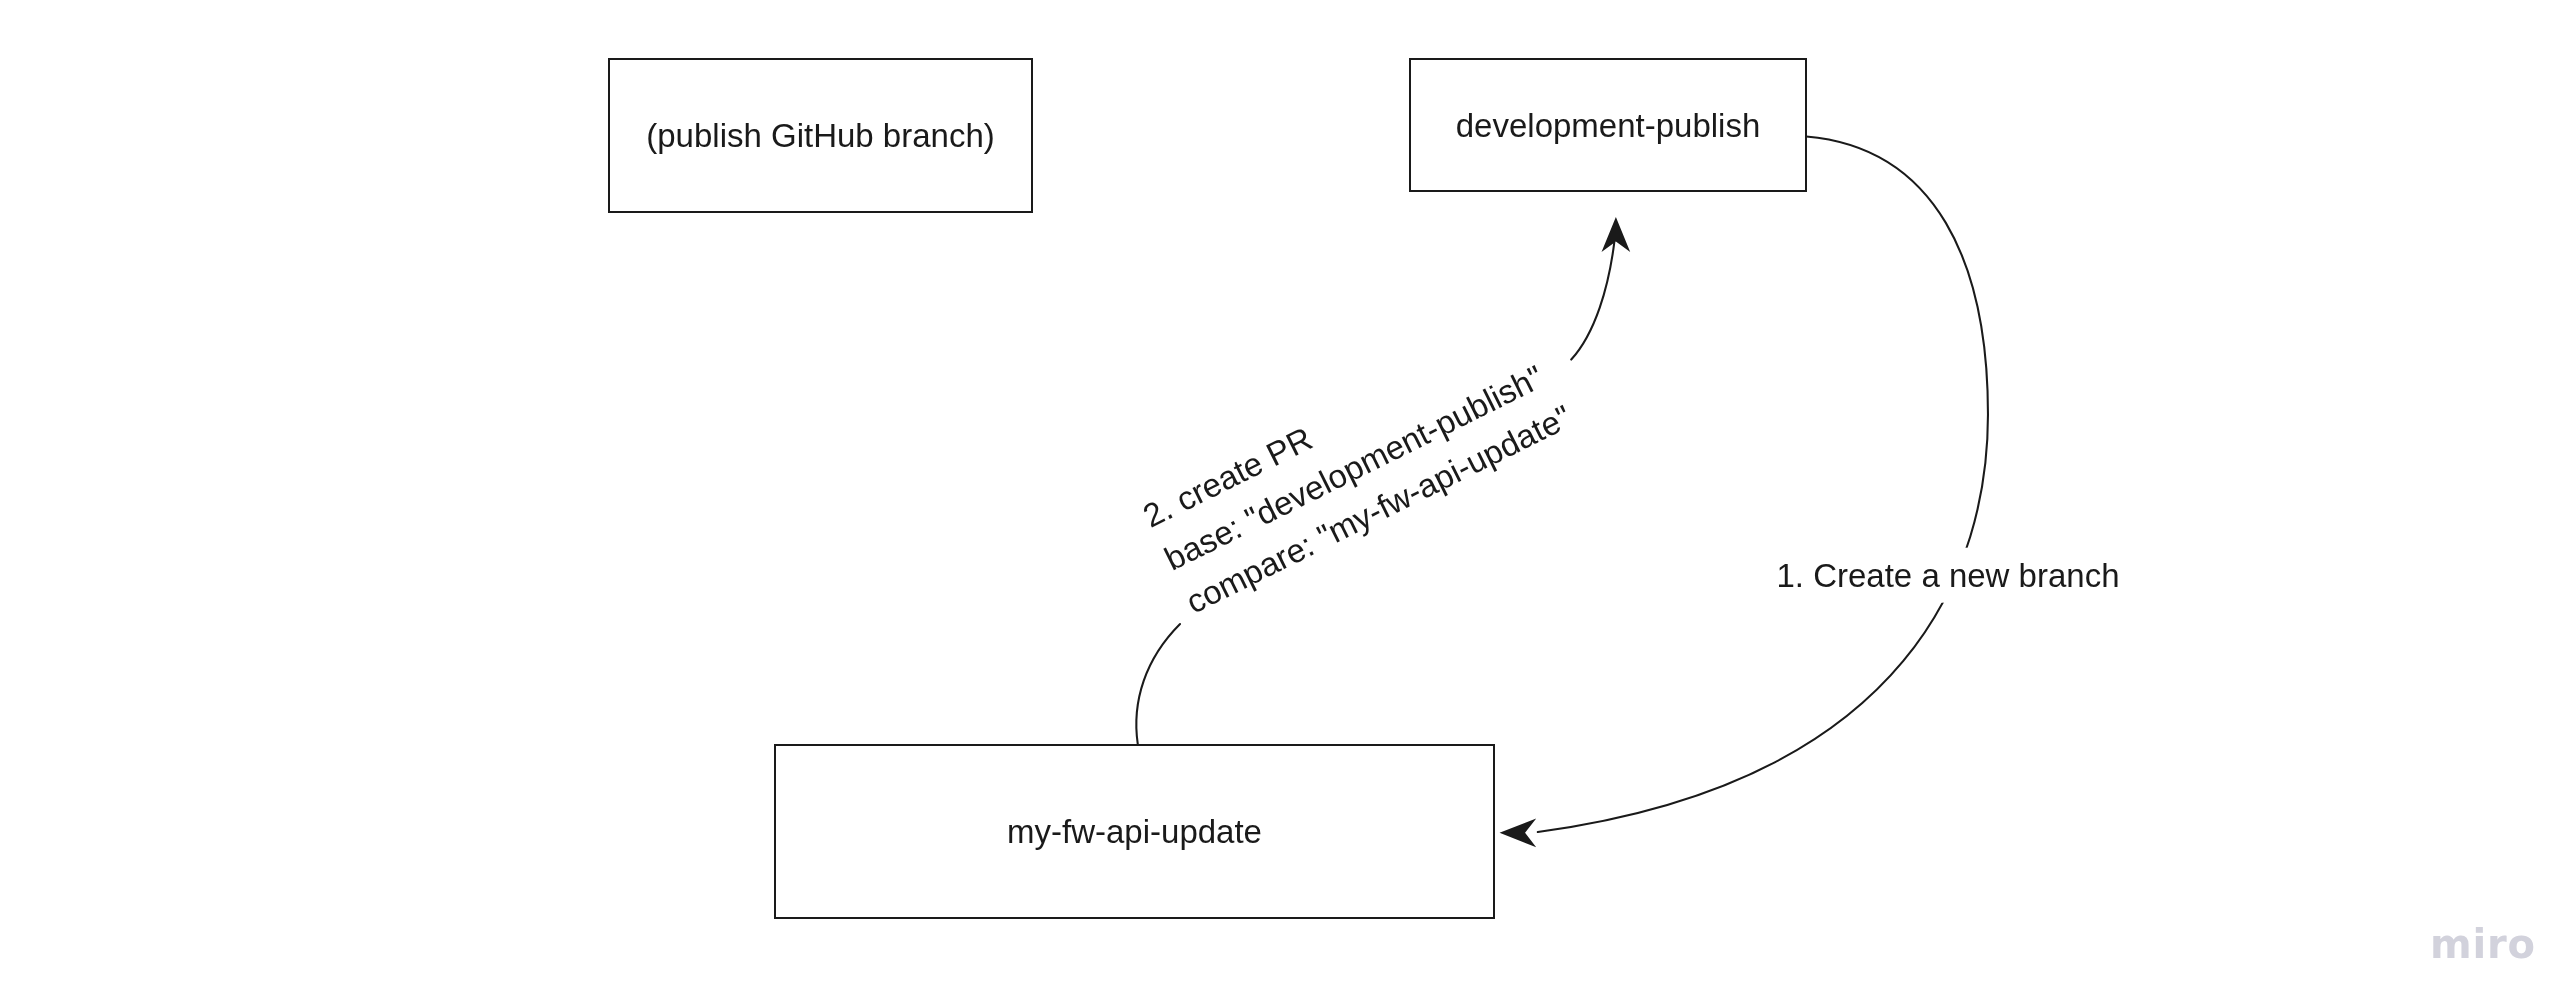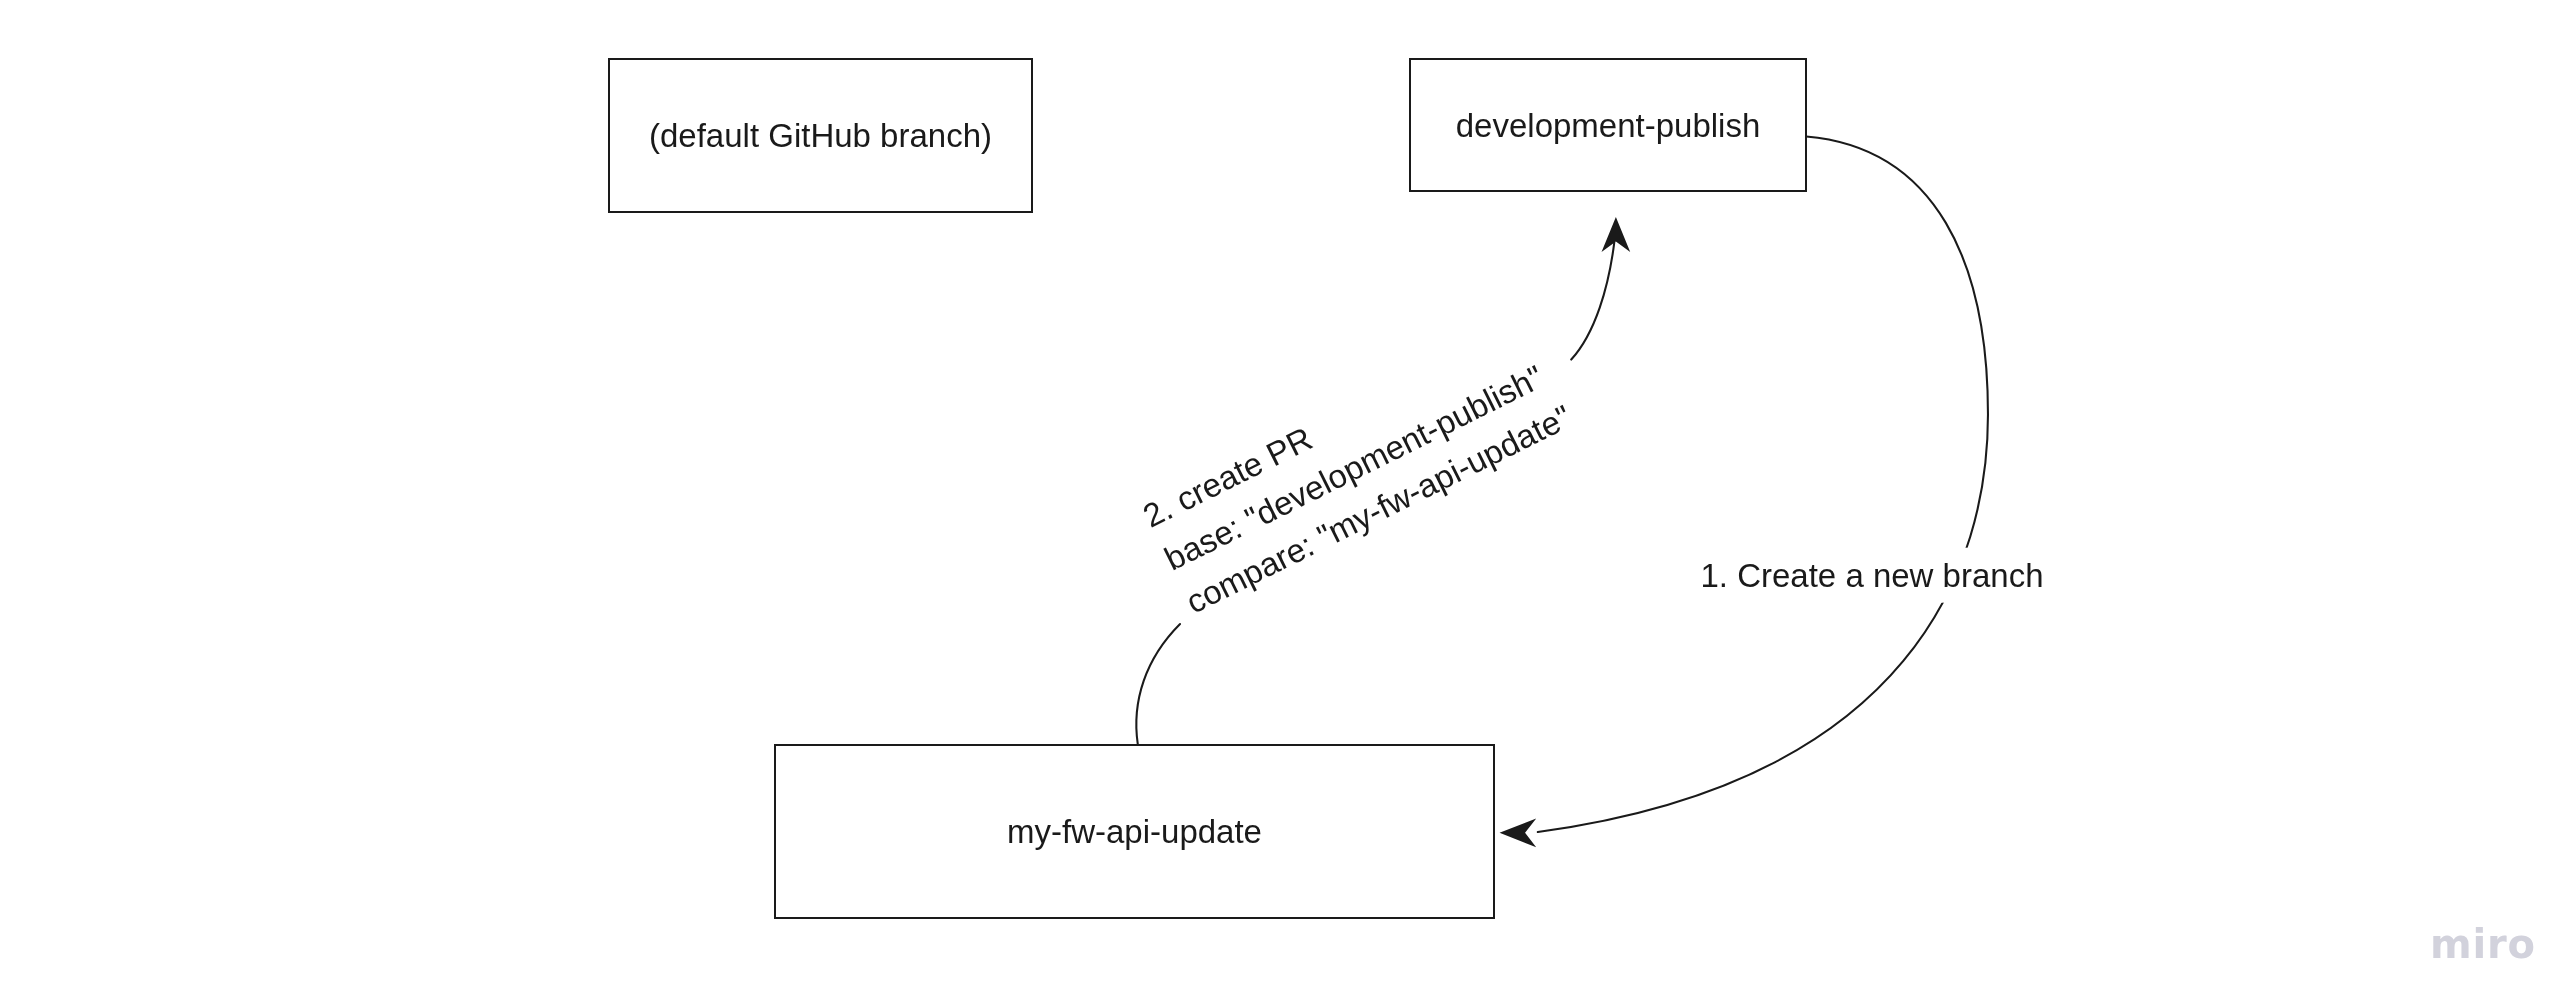--- a/index.html
+++ b/index.html
@@ -50,21 +50,21 @@
   .node-dev-publish{ left: 1409px; top: 58px;  width: 398px; height: 134px; }
   .node-my-fw      { left: 774px;  top: 744px; width: 721px; height: 175px; }
   .edge-label {
     position: absolute;
     font-size: 33px;
     line-height: 45px;
     color: var(--ink);
     white-space: nowrap;
   }
   .label-create-branch {
-    left: 1872px; top: 575px;
+    left: 1948px; top: 575px;
     transform: translate(-50%, -50%);
     background: var(--bg);
     padding: 4.8px 12.7px;
   }
   .label-create-pr {
     left: 1135px; top: 497px;
     line-height: 48px;
     transform: rotate(-26.5deg);
     transform-origin: 0 0;
     text-align: left;
@@ -92,21 +92,21 @@
     <polygon class="head" points="1882,1045 1928,1027 1914,1045 1928,1063"></polygon>
 
     <path class="shaft" d="M 1428 934 C 1420 880 1438 826 1481 783"></path>
 
     <path class="shaft" d="M 1972 451 C 2002 418 2019 360 2026 304"></path>
     <polygon class="head" points="2028,272 2010,316 2028,303 2046,316"></polygon>
   </svg>
 
   <div class="node node-publish">
     <div class="node-label">
-      <div>(default GitHub branch)</div>
+      <div>(publish GitHub branch)</div>
     </div>
   </div>
 
   <div class="node node-dev-publish">
     <div class="node-label">development-publish</div>
   </div>
 
   <div class="node node-my-fw">
     <div class="node-label">my-fw-api-update</div>
   </div>

